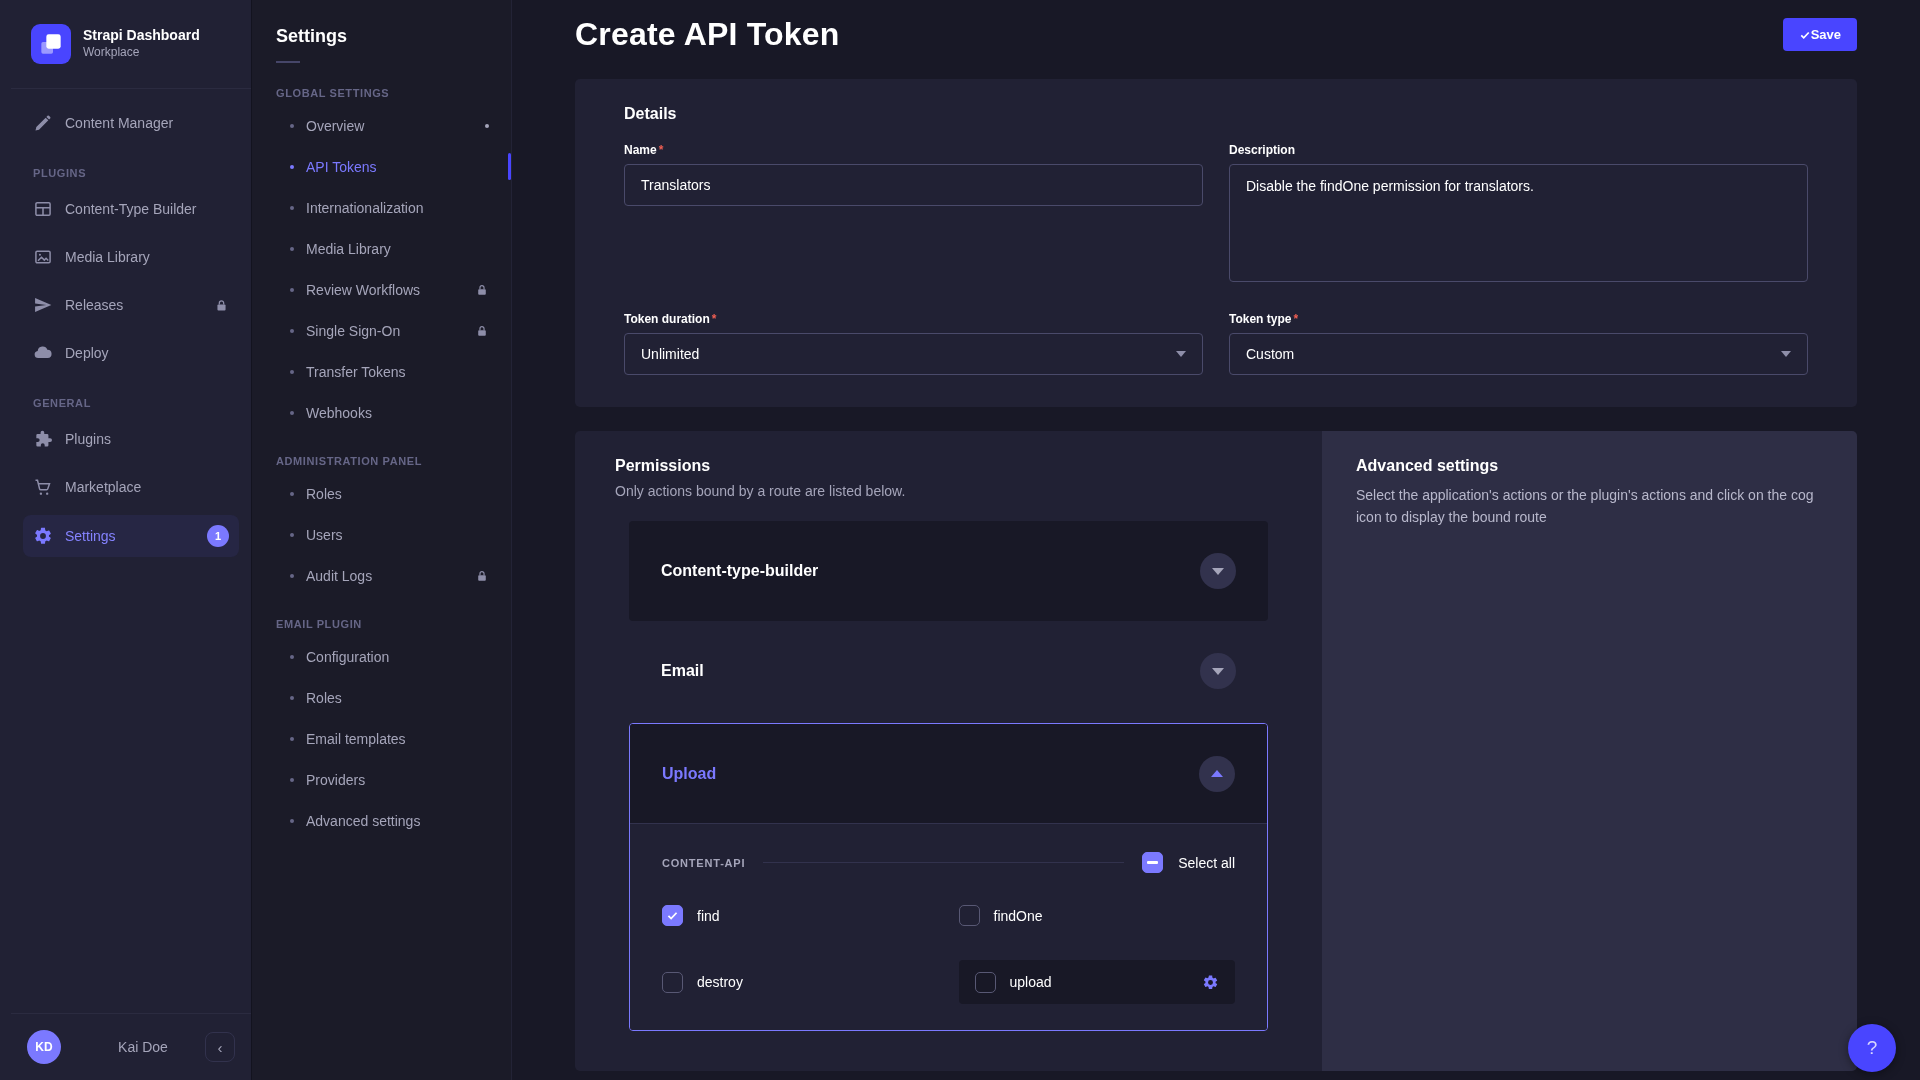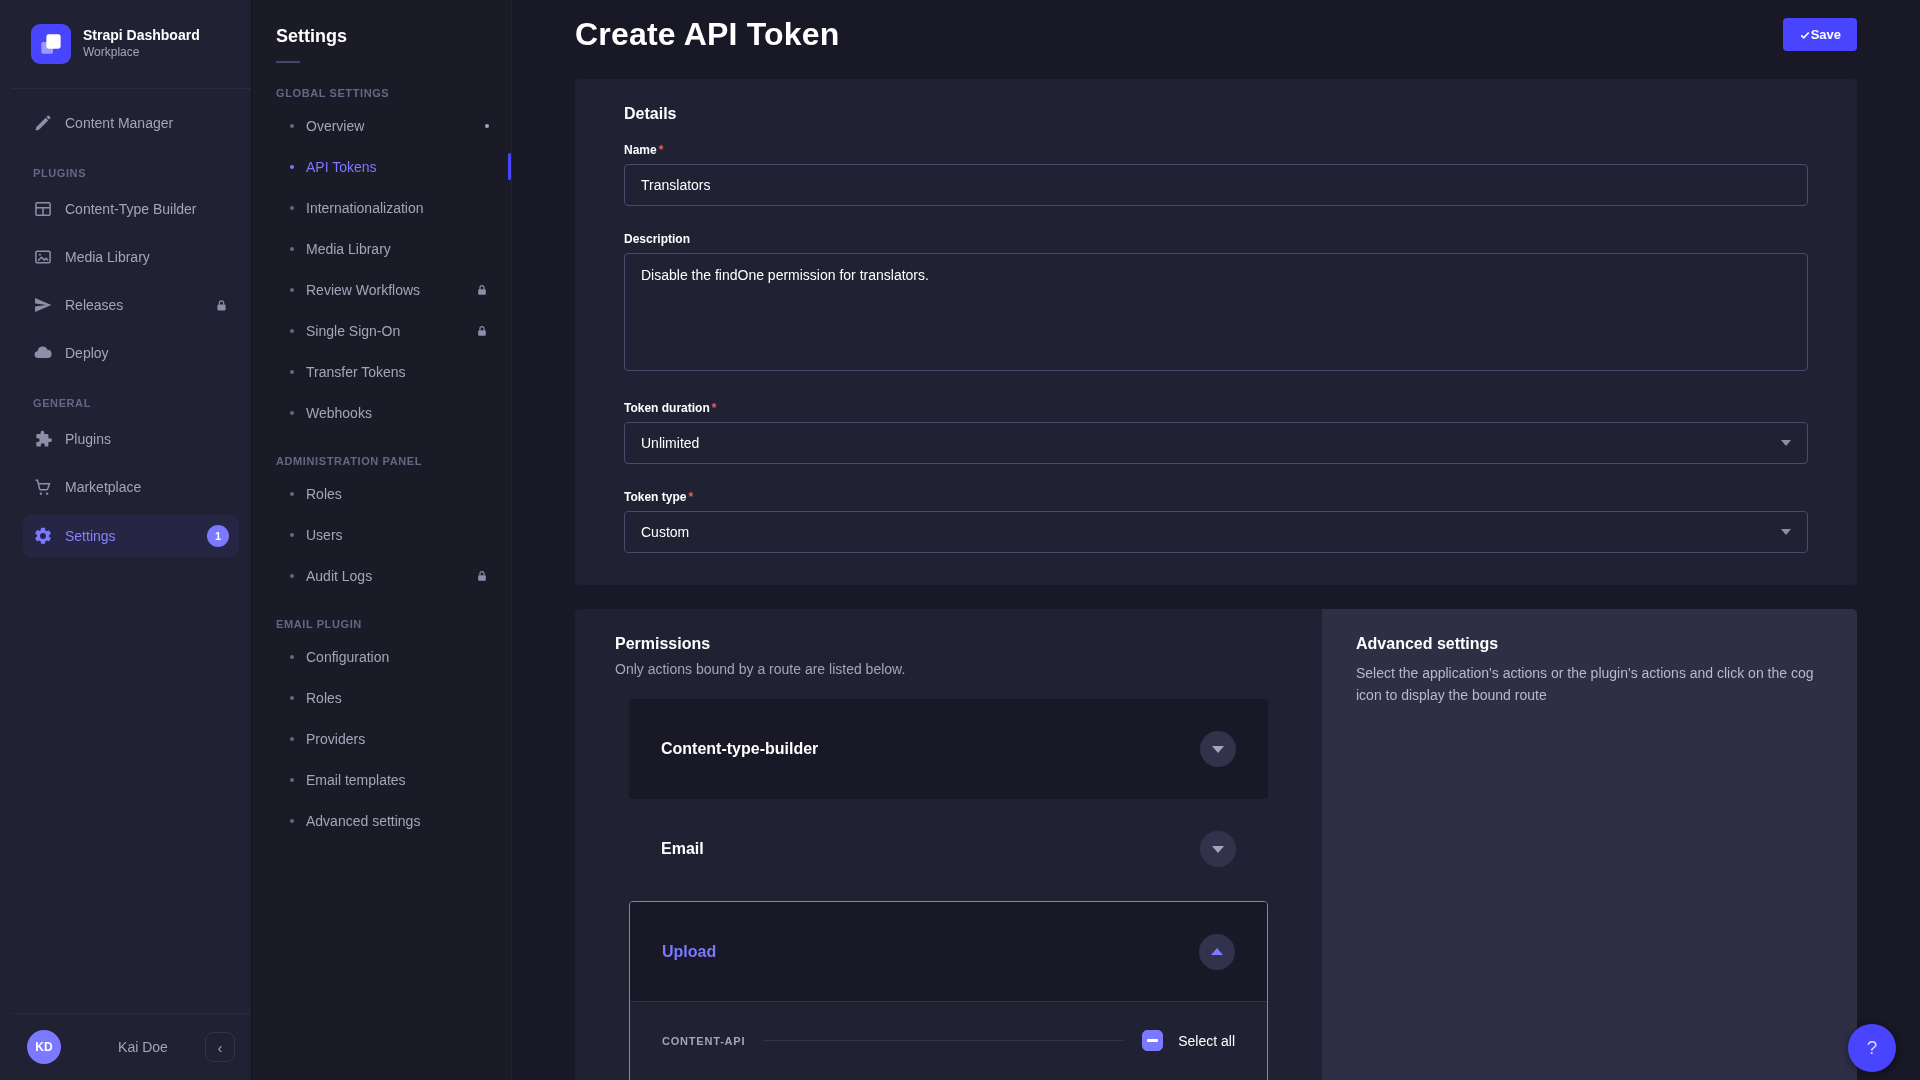--- a/index.html
+++ b/index.html
@@ -104,21 +104,21 @@
     background:#4945ff; color:#fff; border:none; border-radius:4px;
     padding:9px 16px; font-size:13px; font-weight:bold; cursor:pointer;
     font-family:"Liberation Sans", sans-serif;
   }
   .save-btn svg { width:12px; height:12px; }
 
   .card { background:#212134; border-radius:5px; }
   .details-card { padding:26px 49px 32px; }
   .card-h2 { font-size:16px; font-weight:bold; color:#fff; }
   .details-grid {
-    display:grid; grid-template-columns:1fr; column-gap:26px; row-gap:26px;
+    display:grid; grid-template-columns:1fr 1fr; column-gap:26px; row-gap:26px;
     margin-top:20px; align-items:start;
   }
   .field-label { font-size:12px; font-weight:bold; color:#fff; margin-bottom:7px; }
   .req { color:#ee5e52; margin-left:2px; }
   .text-input, .textarea-input, .select-box {
     width:100%; background:#212134; border:1px solid #4a4a6a; border-radius:4px;
     color:#fff; font-size:14px; font-family:"Liberation Sans", sans-serif;
   }
   .text-input { height:42px; padding:0 16px; }
   .textarea-input { height:118px; padding:11px 16px; resize:none; line-height:1.45; }
@@ -176,21 +176,21 @@
     cursor:pointer;
   }
   .checkbox.checked, .checkbox.indeterminate { background:#7b79ff; border-color:#7b79ff; }
   .checkbox svg { width:13px; height:13px; }
   .minus-mark { width:11px; height:2.5px; background:#fff; border-radius:1px; }
 
   .perm-grid {
     display:grid; grid-template-columns:1fr 1fr; column-gap:20px; row-gap:34px;
     margin-top:32px; align-items:center;
   }
-  .perm-check { display:flex; align-items:center; gap:22px; font-size:14px; color:#fff;text-decoration:underline; }
+  .perm-check { display:flex; align-items:center; gap:14px; font-size:14px; color:#fff; }
   .perm-check.highlight {
     background:#181826; border-radius:4px; padding:11px 16px; height:44px;
   }
   .cog-btn { margin-left:auto; width:17px; height:17px; color:#7b79ff; cursor:pointer; }
 
   .adv-panel {
     flex:1; background:#2e2e45; border-radius:0 5px 5px 0; padding:26px 34px;
   }
   .adv-desc { font-size:14px; color:#b8b8cc; line-height:1.55; margin-top:10px; }
 
@@ -387,25 +387,25 @@
     <span class="bullet"></span>
     <span>Configuration</span>
   </div>
 
   <div class="subnav-item">
     <span class="bullet"></span>
     <span>Roles</span>
   </div>
   <div class="subnav-item">
     <span class="bullet"></span>
+    <span>Email templates</span>
+  </div>
+  <div class="subnav-item">
+    <span class="bullet"></span>
     <span>Providers</span>
-  </div>
-  <div class="subnav-item">
-    <span class="bullet"></span>
-    <span>Email templates</span>
   </div>
   <div class="subnav-item">
     <span class="bullet"></span>
     <span>Advanced settings</span>
   </div>
 </nav>
 
 <main class="main">
   <div class="page-header">
     <h1 class="page-title">Create API Token</h1>

